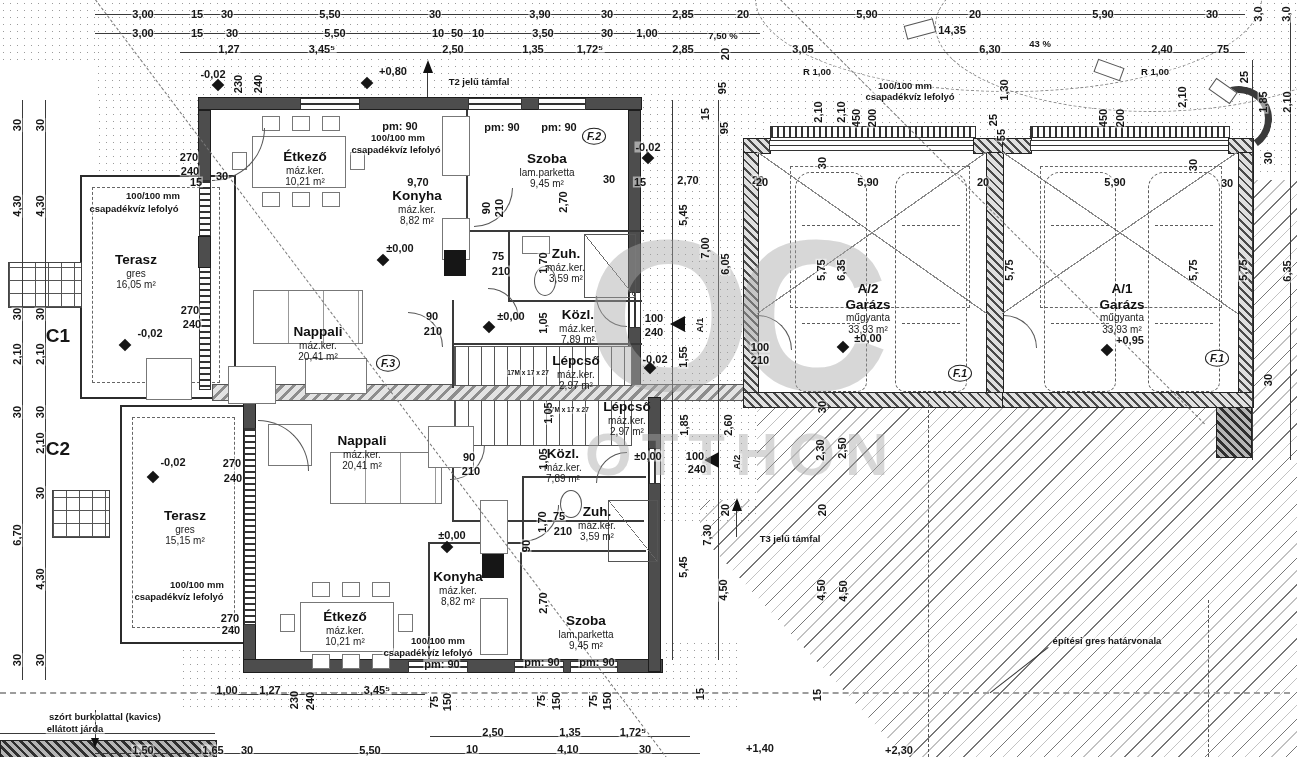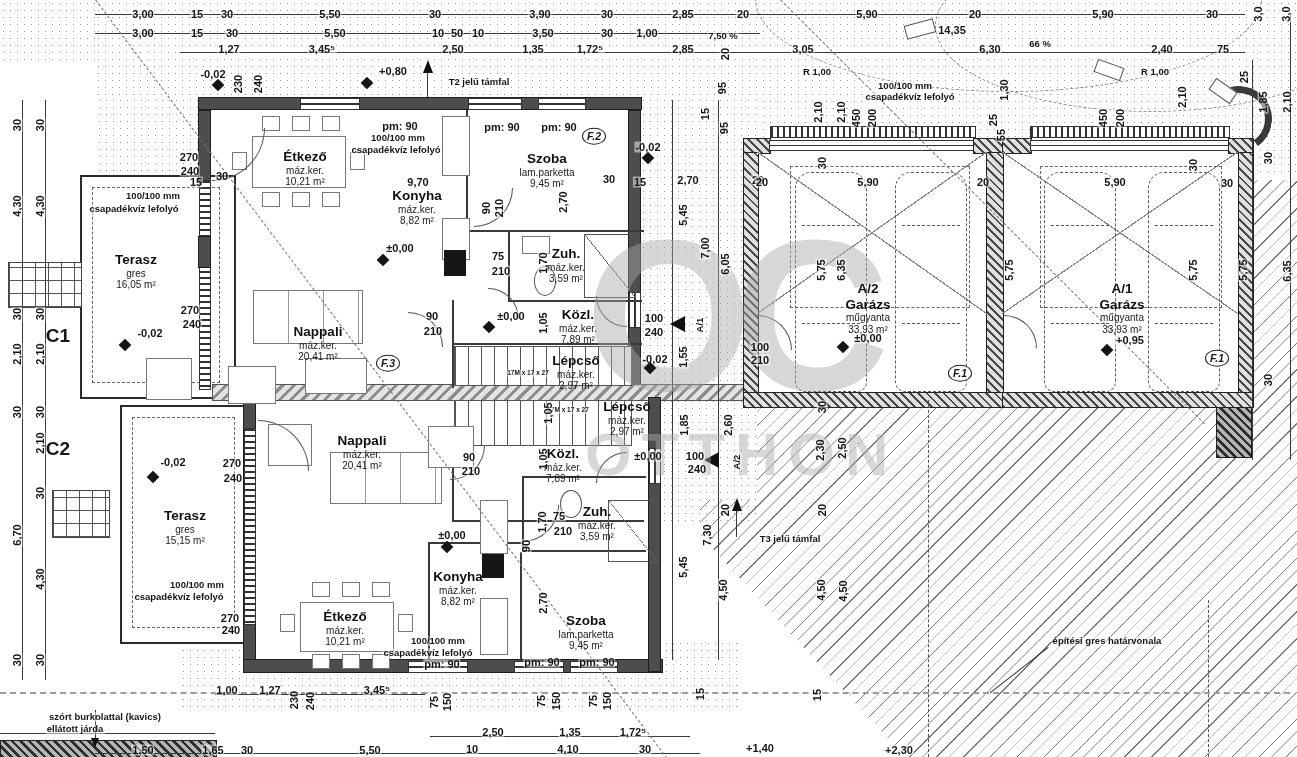--- a/index.html
+++ b/index.html
@@ -277,21 +277,21 @@
     <span class="lbl ann" style="left: 723px; top: 36px;">7,50 %</span>
     <span class="lbl dim" style="left: 229px; top: 49px;">1,27</span>
     <span class="lbl dim" style="left: 322px; top: 49px;">3,45⁵</span>
     <span class="lbl dim" style="left: 453px; top: 49px;">2,50</span>
     <span class="lbl dim" style="left: 533px; top: 49px;">1,35</span>
     <span class="lbl dim" style="left: 590px; top: 49px;">1,72⁵</span>
     <span class="lbl dim" style="left: 683px; top: 49px;">2,85</span>
     <span class="lbl dim" style="left: 725px; top: 54px; transform: translate(-50%, -50%) rotate(-90deg);">20</span>
     <span class="lbl dim" style="left: 803px; top: 49px;">3,05</span>
     <span class="lbl dim" style="left: 990px; top: 49px;">6,30</span>
-    <span class="lbl ann" style="left: 1040px; top: 44px;">66 %</span>
+    <span class="lbl ann" style="left: 1040px; top: 44px;">43 %</span>
     <span class="lbl dim" style="left: 1162px; top: 49px;">2,40</span>
     <span class="lbl dim" style="left: 1223px; top: 49px;">75</span>
     <span class="lbl dim" style="left: 1258px; top: 14px; transform: translate(-50%, -50%) rotate(-90deg);">3,0</span>
     <span class="lbl dim" style="left: 1286px; top: 14px; transform: translate(-50%, -50%) rotate(-90deg);">3,0</span>
     <span class="lbl ann" style="left: 817px; top: 72px;">R 1,00</span>
     <span class="lbl ann" style="left: 1155px; top: 72px;">R 1,00</span>
     <span class="lbl ann" style="left: 905px; top: 86px;">100/100 mm</span>
     <span class="lbl ann" style="left: 910px; top: 97px;">csapadékvíz lefolyó</span>
     <span class="lbl dim" style="left: 818px; top: 112px; transform: translate(-50%, -50%) rotate(-90deg);">2,10</span>
     <span class="lbl dim" style="left: 841px; top: 112px; transform: translate(-50%, -50%) rotate(-90deg);">2,10</span>

